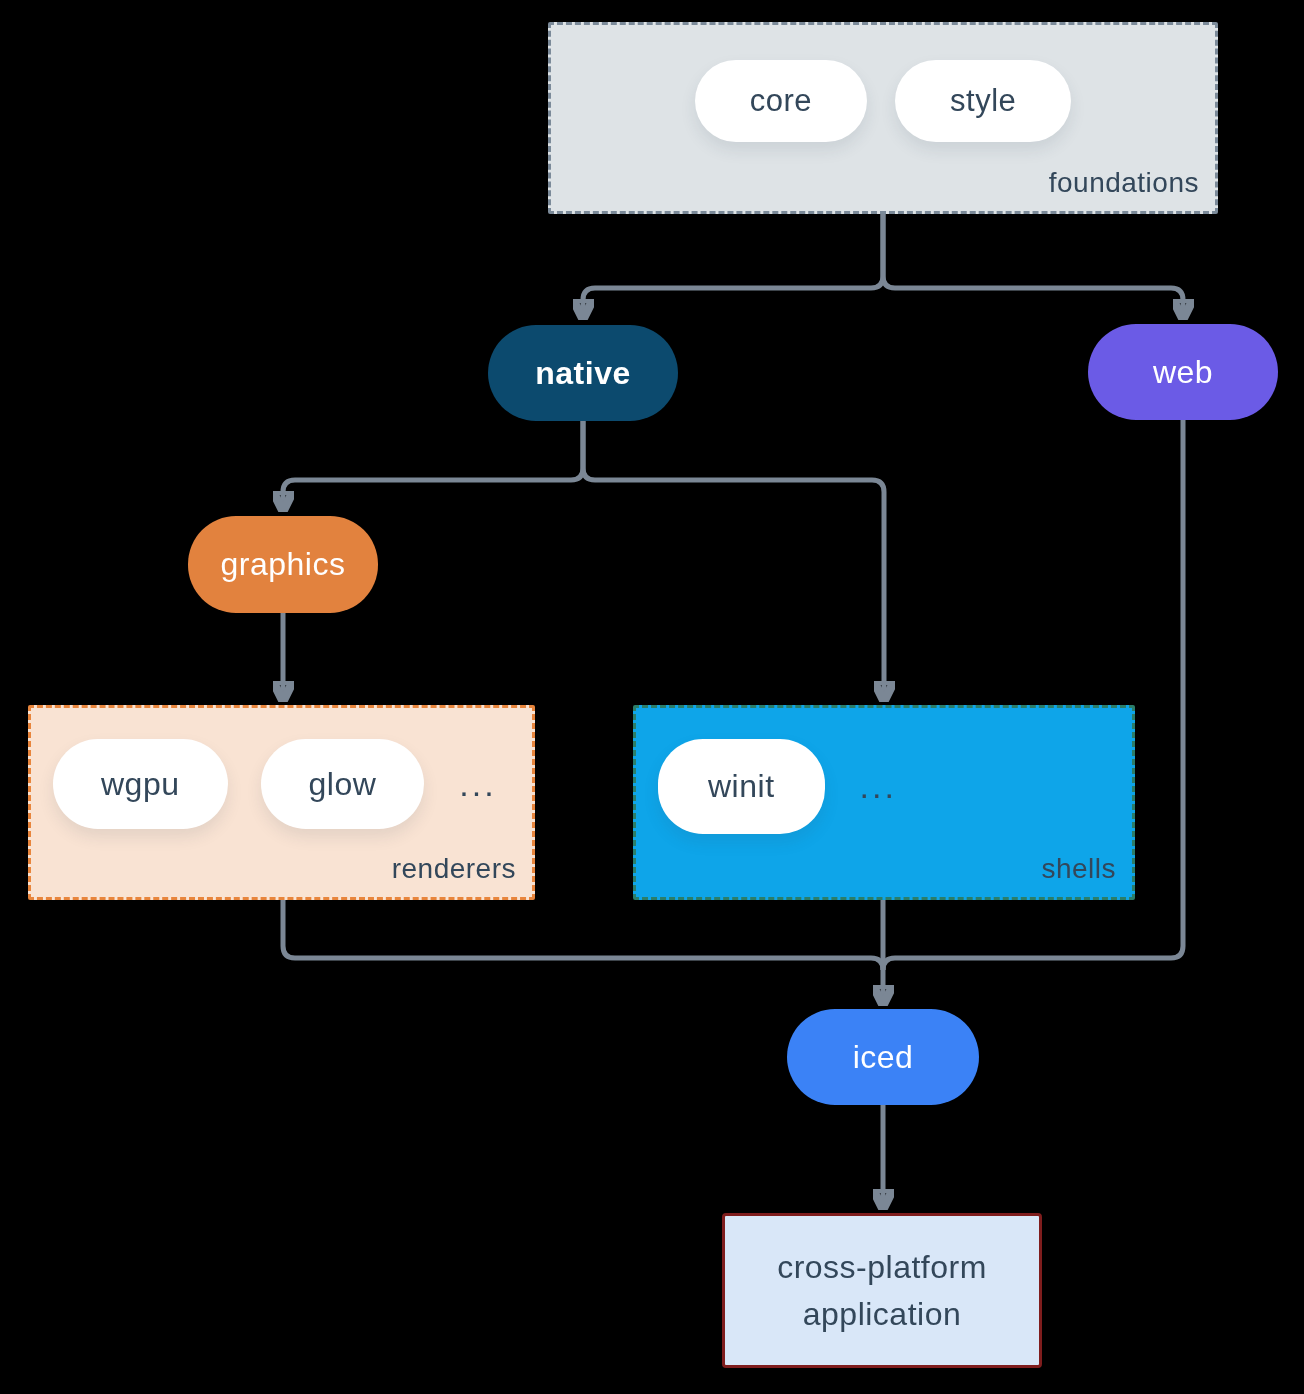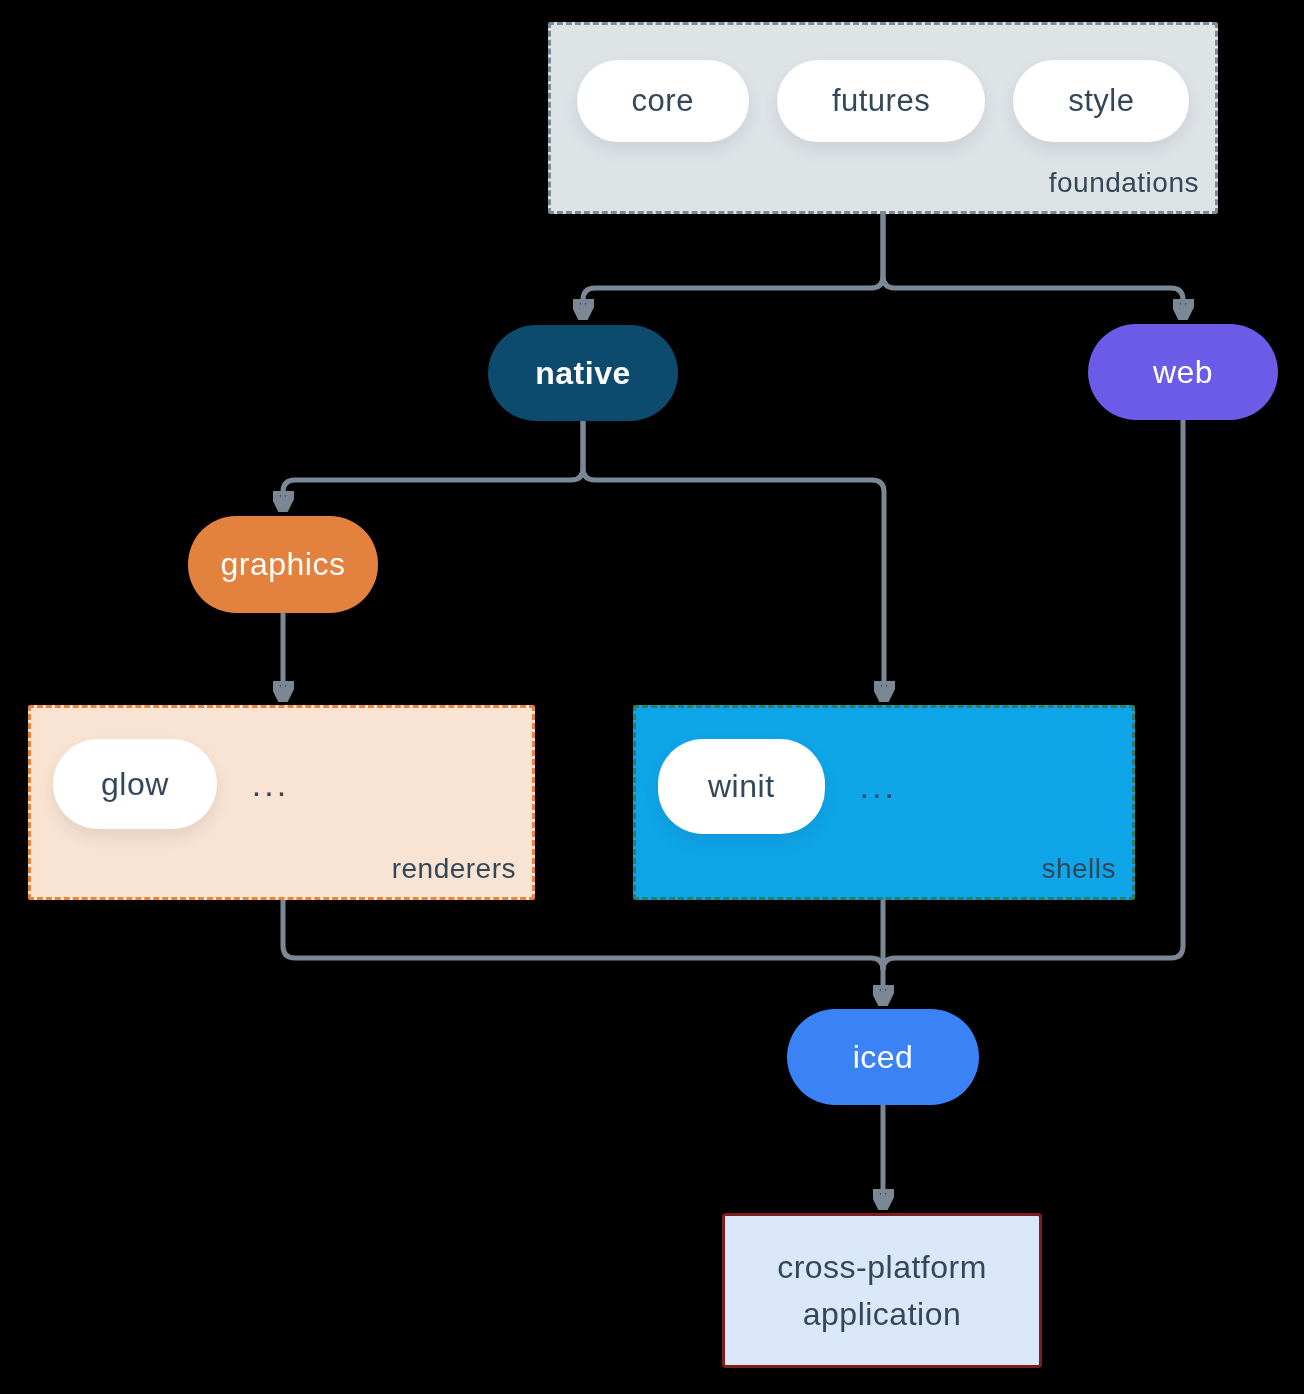--- a/index.html
+++ b/index.html
@@ -78,33 +78,33 @@
     <path d="M283 613 L283 698" marker-end="url(#arrow)"></path>
     <path d="M283 900 L283 946 Q283 958 295 958 L871 958 Q883 958 883 970"></path>
     <path d="M1183 420 L1183 946 Q1183 958 1171 958 L895 958 Q883 958 883 970"></path>
     <path d="M883 900 L883 1002" marker-end="url(#arrow)"></path>
     <path d="M883 1105 L883 1206" marker-end="url(#arrow)"></path>
   </svg>
 
   <div class="group foundations">
     <div class="pill-row">
       <div class="pill">core</div>
-      <div class="pill">futures</div>
       <div class="pill">style</div>
     </div>
     <div class="group-label">foundations</div>
   </div>
 
   <div class="node native">native</div>
   <div class="node graphics">graphics</div>
 
   <div class="node web">web</div>
 
   <div class="group renderers">
     <div class="pill-row">
+      <div class="pill">wgpu</div>
       <div class="pill">glow</div>
       <div class="ellipsis">...</div>
     </div>
     <div class="group-label">renderers</div>
   </div>
 
   <div class="group shells">
     <div class="pill-row">
       <div class="pill">winit</div>
       <div class="ellipsis">...</div>

